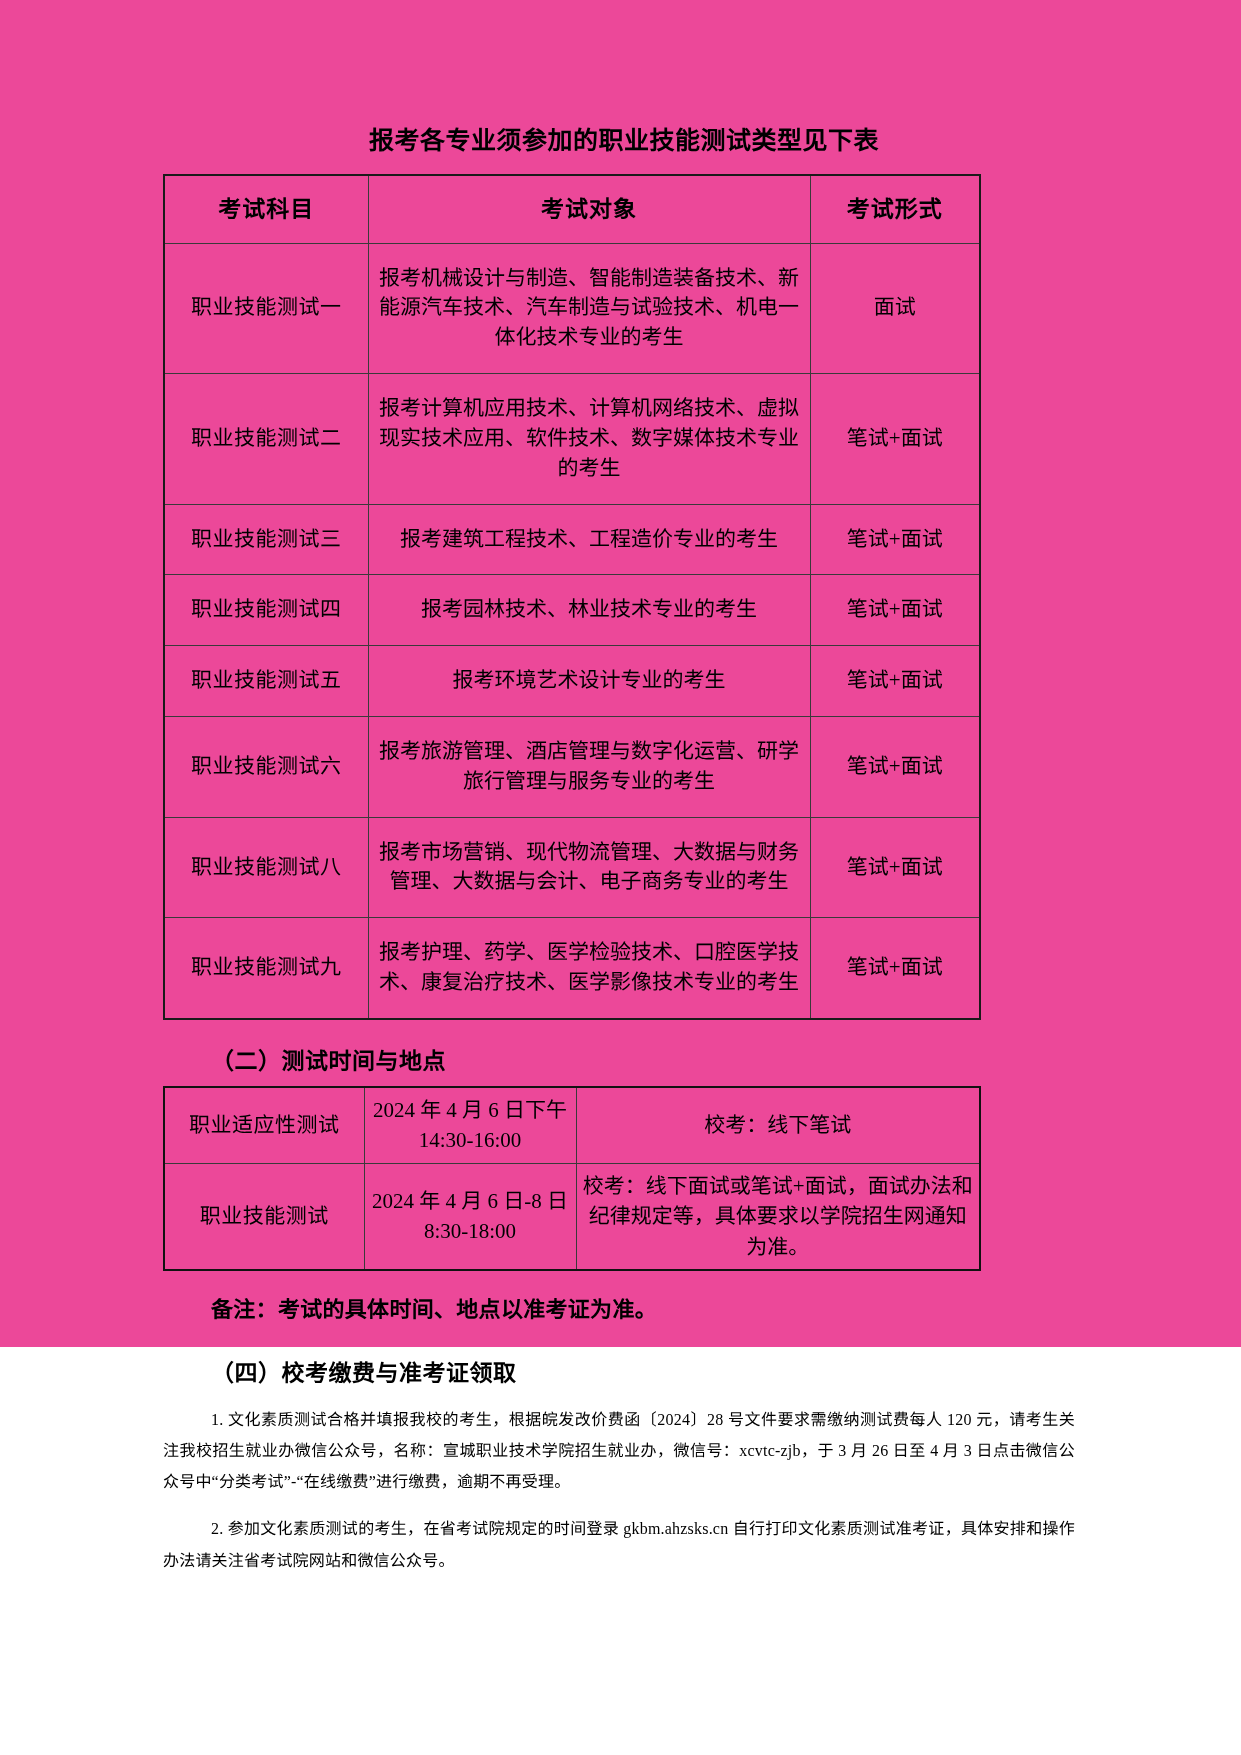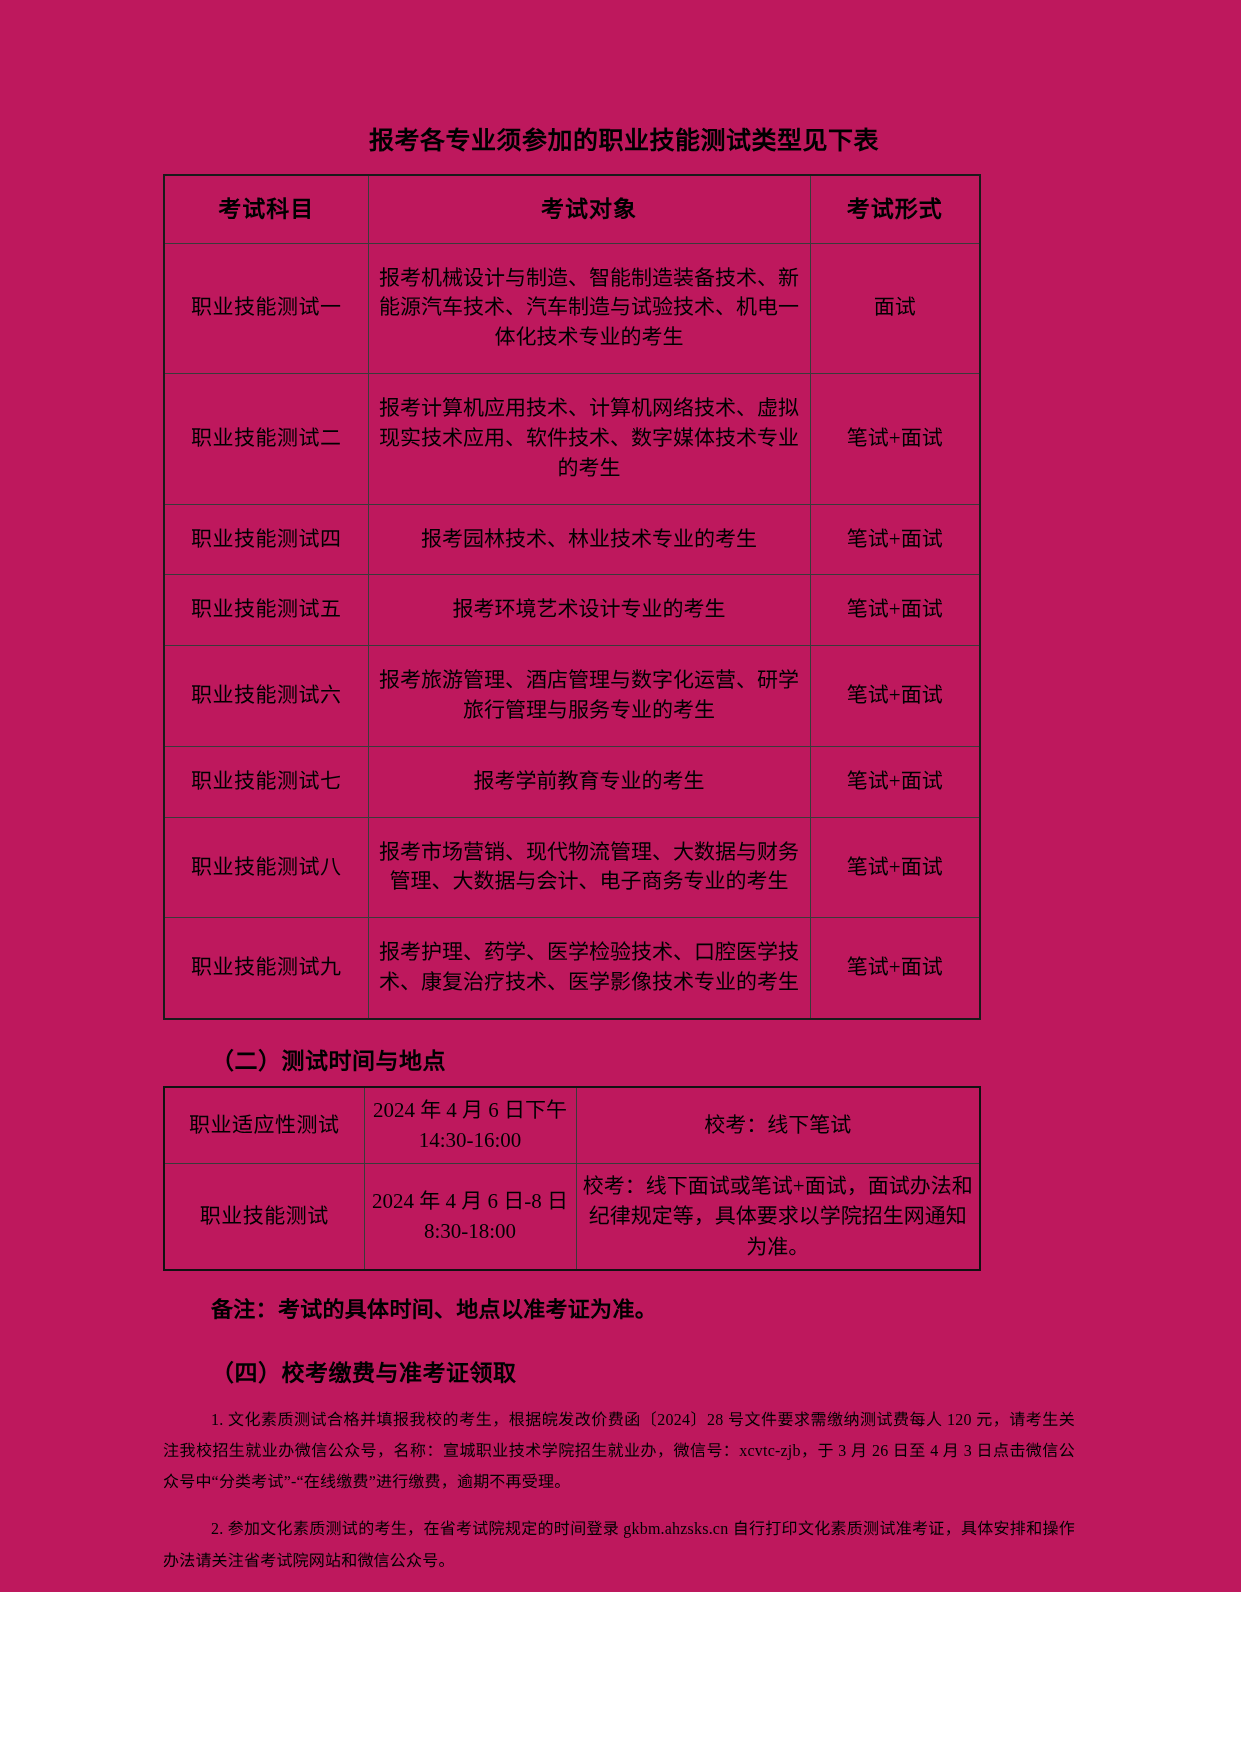--- a/index.html
+++ b/index.html
@@ -13,22 +13,22 @@
     font-family: "Liberation Serif", "DejaVu Serif", serif;
     color: #000000;
     position: relative;
     overflow: hidden;
   }
   .page {
     position: absolute;
     left: 0;
     top: 0;
     width: 1241px;
-    height: 1592px;
-    background: #be185d;
+    height: 1347px;
+    background: #ec4899;
   }
   .content {
     position: absolute;
     left: 163px;
     top: 120px;
     width: 912px;
   }
 
   
   .doc-title {
@@ -149,37 +149,37 @@
           <td class="cell-subject">职业技能测试一</td>
           <td class="cell-target">报考机械设计与制造、智能制造装备技术、新能源汽车技术、汽车制造与试验技术、机电一体化技术专业的考生</td>
           <td class="cell-format">面试</td>
         </tr>
         <tr>
           <td class="cell-subject">职业技能测试二</td>
           <td class="cell-target">报考计算机应用技术、计算机网络技术、虚拟现实技术应用、软件技术、数字媒体技术专业的考生</td>
           <td class="cell-format">笔试+面试</td>
         </tr>
         <tr>
+          <td class="cell-subject">职业技能测试三</td>
+          <td class="cell-target">报考建筑工程技术、工程造价专业的考生</td>
+          <td class="cell-format">笔试+面试</td>
+        </tr>
+        <tr>
           <td class="cell-subject">职业技能测试四</td>
           <td class="cell-target">报考园林技术、林业技术专业的考生</td>
           <td class="cell-format">笔试+面试</td>
         </tr>
         <tr>
           <td class="cell-subject">职业技能测试五</td>
           <td class="cell-target">报考环境艺术设计专业的考生</td>
           <td class="cell-format">笔试+面试</td>
         </tr>
         <tr>
           <td class="cell-subject">职业技能测试六</td>
           <td class="cell-target">报考旅游管理、酒店管理与数字化运营、研学旅行管理与服务专业的考生</td>
-          <td class="cell-format">笔试+面试</td>
-        </tr>
-        <tr>
-          <td class="cell-subject">职业技能测试七</td>
-          <td class="cell-target">报考学前教育专业的考生</td>
           <td class="cell-format">笔试+面试</td>
         </tr>
         <tr>
           <td class="cell-subject">职业技能测试八</td>
           <td class="cell-target">报考市场营销、现代物流管理、大数据与财务管理、大数据与会计、电子商务专业的考生</td>
           <td class="cell-format">笔试+面试</td>
         </tr>
         <tr>
           <td class="cell-subject">职业技能测试九</td>
           <td class="cell-target">报考护理、药学、医学检验技术、口腔医学技术、康复治疗技术、医学影像技术专业的考生</td>

